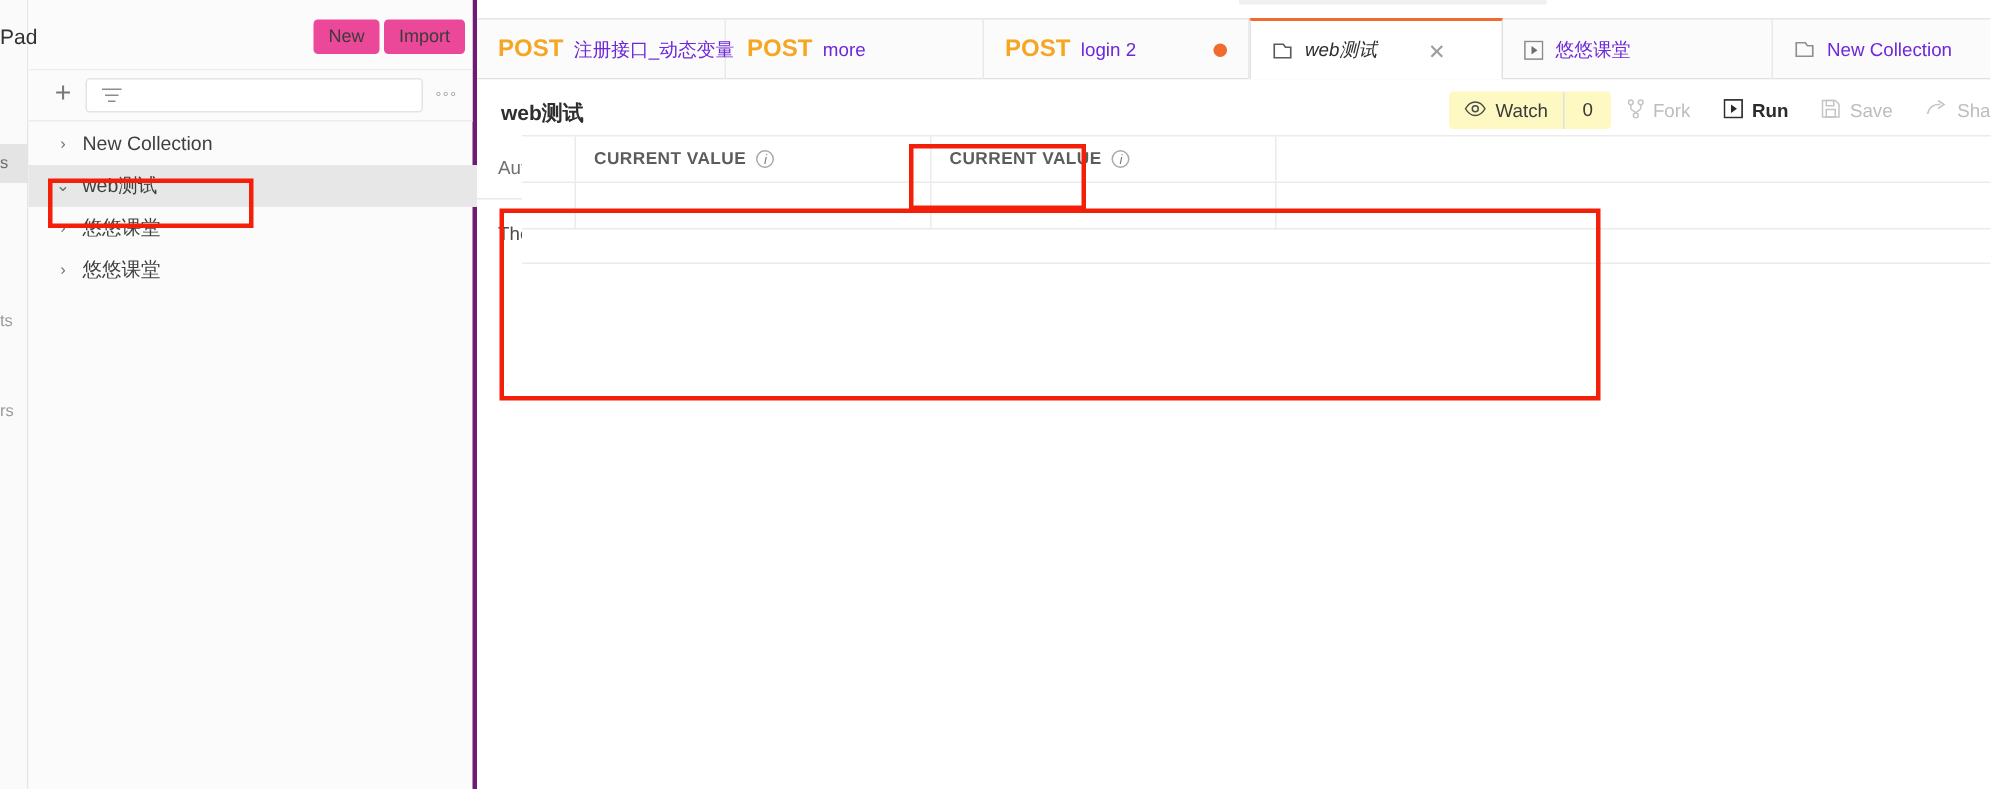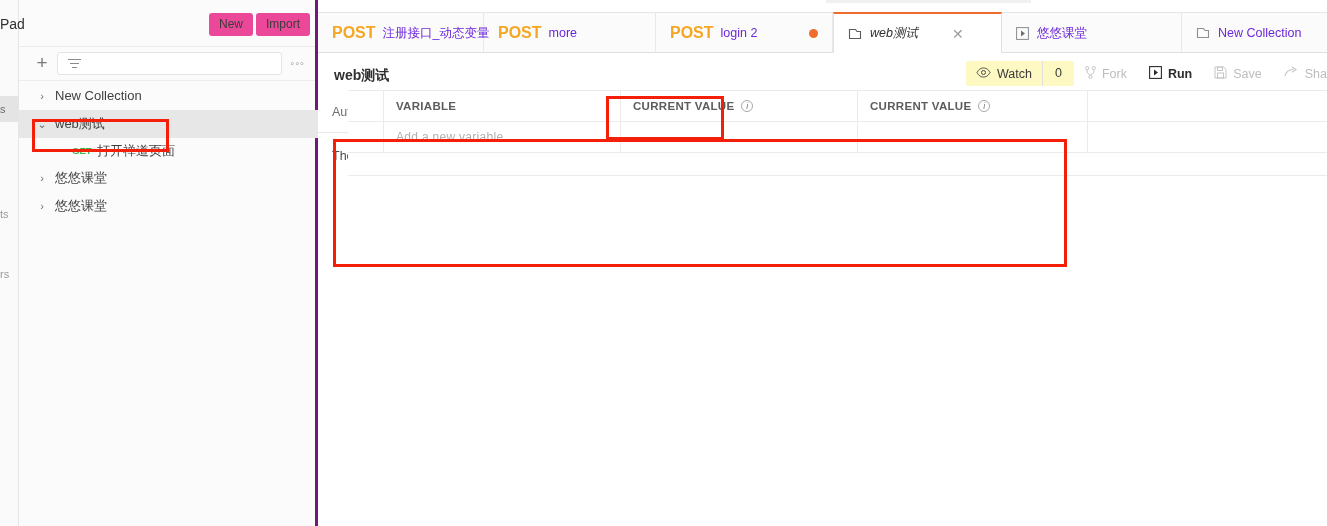--- a/index.html
+++ b/index.html
@@ -253,24 +253,20 @@
       <div class="tree-row">
         <span class="caret">›</span>
         <span class="tree-label">New Collection</span>
       </div>
 
       <div class="tree-row selected">
         <span class="caret">⌄</span>
         <span class="tree-label">web测试</span>
       </div>
 
-      <div class="tree-row child">
-        <span class="method-get">GET</span>
-        <span class="child-label">打开禅道页面</span>
-      </div>
 
       <div class="tree-row">
         <span class="caret">›</span>
         <span class="tree-label">悠悠课堂</span>
       </div>
 
       <div class="tree-row">
         <span class="caret">›</span>
         <span class="tree-label">悠悠课堂</span>
       </div>
@@ -409,40 +405,34 @@
       <div class="varnote">
         <span>These variables are specific to this collection and its requests.</span>
         <a>Learn more about collection variables.</a>
         <span class="ext-arrow">↗</span>
       </div>
     </div>
 
     <div class="vartable">
       <div class="vt-row head">
         <div class="vt-chk"></div>
-        <div class="vt-cell c1">
-          <span class="vt-head-txt">VARIABLE</span>
-        </div>
         <div class="vt-cell c2">
           <span class="vt-head-txt">CURRENT VALUE</span>
           <span class="info-i">i</span>
         </div>
         <div class="vt-cell c3">
           <span class="vt-head-txt">CURRENT VALUE</span>
           <span class="info-i">i</span>
         </div>
         <div class="vt-cell c4"></div>
 
       </div>
 
       <div class="vt-row body">
         <div class="vt-chk"></div>
-        <div class="vt-cell c1">
-          <span class="vt-placeholder">Add a new variable</span>
-        </div>
         <div class="vt-cell c2"></div>
         <div class="vt-cell c3"></div>
         <div class="vt-cell c4" style="border-right:none;"></div>
       </div>
 
       <div class="vt-spacer"></div>
     </div>
   </div>
 
   <div class="anno" style="left:32px;top:119px;width:137px;height:33px;"></div>

